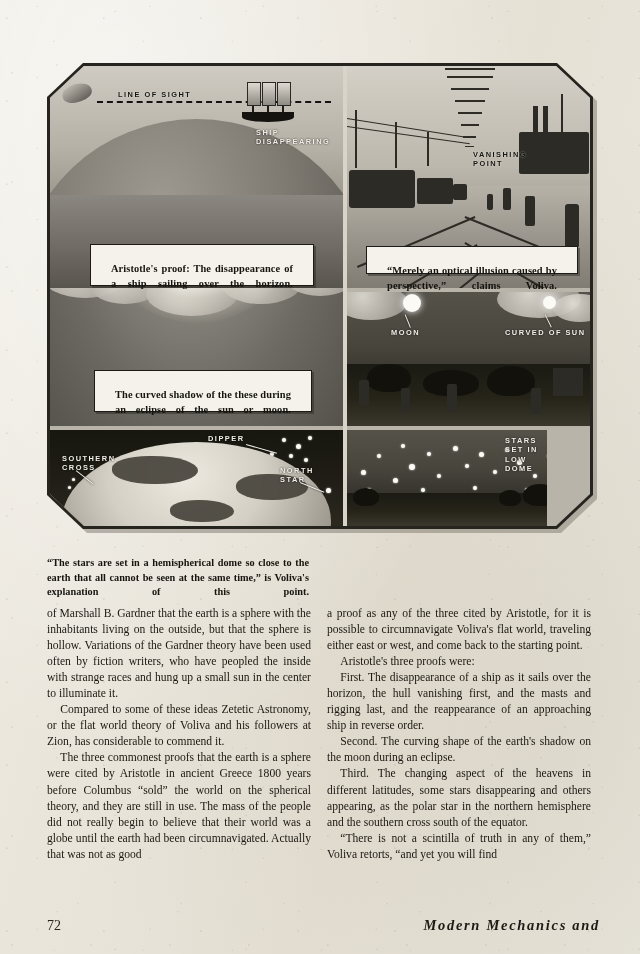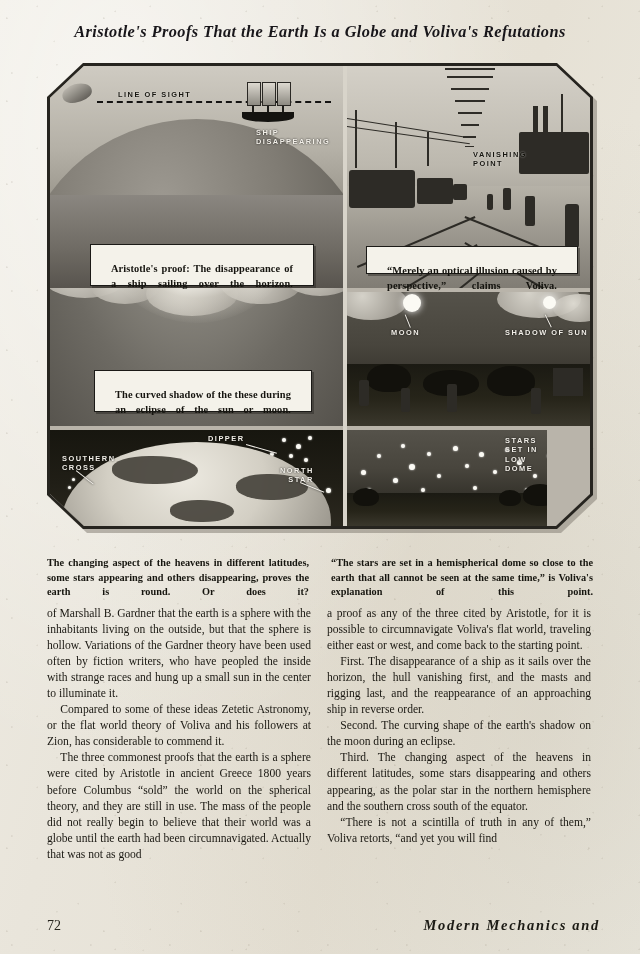--- a/index.html
+++ b/index.html
@@ -343,21 +343,20 @@
   }
 </style>
 </head>
 <body>
 
 <div class="paper"></div>
 <div class="speckle"></div>
 
 <div class="page">
 
-  <div class="title">Aristotle's Proofs That the Earth Is a Globe and Voliva's Refutations</div>
 
   <div class="illo-wrap">
     <div class="illo-shadow"></div>
     <div class="illo-frame"></div>
     <div class="illo-inner">
       <div class="panels">
 
         <div class="panel p-ml">
           <div class="eclipse-sky"></div>
           <div class="cloud" style="left:-8px; top:188px; width:86px; height:44px;"></div>
@@ -412,21 +411,21 @@
           <div class="star" style="left:18px; top:56px; width:3px; height:3px;"></div>
           <div class="earth-arc"></div>
           <div class="continent" style="left:62px; top:26px; width:86px; height:28px;"></div>
           <div class="continent" style="left:186px; top:44px; width:72px; height:26px;"></div>
           <div class="continent" style="left:120px; top:70px; width:64px; height:22px;"></div>
           <div class="lbl" style="left:12px; top:24px;">SOUTHERN
 CROSS</div>
           <div class="arrow-line" style="left:26px; top:40px; width:22px; transform:rotate(38deg);"></div>
           <div class="lbl" style="left:158px; top:4px;">DIPPER</div>
           <div class="arrow-line" style="left:196px; top:14px; width:32px; transform:rotate(16deg);"></div>
-          <div class="lbl" style="left:230px; top:36px;text-align:right;">NORTH
+          <div class="lbl" style="left:230px; top:36px;">NORTH
 STAR</div>
           <div class="arrow-line" style="left:250px; top:52px; width:26px; transform:rotate(22deg);"></div>
         </div>
 
         <div class="panel p-tr">
           <div class="rail-sky"></div>
           <div class="rail-ground"></div>
 
           <div class="rail" style="left:0px;   top:150px; width:128px; height:1.5px; transform:rotate(-23deg); transform-origin:right center;"></div>
           <div class="rail" style="left:0px;   top:178px; width:130px; height:1.5px; transform:rotate(-31deg); transform-origin:right center;"></div>
@@ -469,21 +468,21 @@
         <div class="panel p-mr">
           <div class="night2"></div>
           <div class="cloud" style="left:-12px; top:-8px; width:72px; height:36px;"></div>
           <div class="cloud" style="left:150px; top:-12px; width:84px; height:38px;"></div>
           <div class="cloud" style="left:206px; top:2px;  width:54px; height:28px;"></div>
           <div class="star" style="left:56px; top:2px; width:18px; height:18px; box-shadow:0 0 7px rgba(255,255,255,.95);"></div>
           <div class="star" style="left:196px; top:4px; width:13px; height:13px; box-shadow:0 0 9px rgba(255,255,255,.95);"></div>
           <div class="arrow-line" style="left:58px; top:22px; width:14px; transform:rotate(68deg);"></div>
           <div class="arrow-line" style="left:198px; top:22px; width:14px; transform:rotate(64deg);"></div>
           <div class="lbl" style="left:44px; top:36px;">MOON</div>
-          <div class="lbl" style="left:158px; top:36px;">SHADOW OF SUN</div>
+          <div class="lbl" style="left:158px; top:36px;">CURVED OF SUN</div>
           <div class="horizon-land" style="height:46%;"></div>
           <div class="tree" style="left:20px; top:72px; width:44px; height:28px;"></div>
           <div class="tree" style="left:76px; top:78px; width:56px; height:26px;"></div>
           <div class="tree" style="left:140px; top:74px; width:48px; height:30px;"></div>
           <div class="rail" style="left:206px; top:76px; width:30px; height:28px;"></div>
           <div class="rail" style="left:12px;  top:88px; width:10px; height:26px; border-radius:2px;"></div>
           <div class="rail" style="left:54px;  top:96px; width:9px; height:24px; border-radius:2px;"></div>
           <div class="rail" style="left:100px; top:92px; width:10px; height:28px; border-radius:2px;"></div>
           <div class="rail" style="left:184px; top:96px; width:10px; height:26px; border-radius:2px;"></div>
         </div>
@@ -533,32 +532,32 @@
         <div class="capbox" style="left:44px; top:304px; width:218px; height:42px;">
           <p>The curved shadow of the these during an eclipse of the sun or moon.</p>
         </div>
 
 
       </div>
     </div>
   </div>
 
   <div class="deck">
-    <div class="col">The changing aspect of the heavens in different latitudes, some stars appearing and others disappearing, proves the earth is round. Or does it?</div>
     <div class="col">“The stars are set in a hemispherical dome so close to the earth that all cannot be seen at the same time,” is Voliva's explanation of this point.</div>
   </div>
 
   <div class="body-cols">
     <div class="col">
       <p class="first">of Marshall B. Gardner that the earth is a sphere with the inhabitants living on the outside, but that the sphere is hollow. Variations of the Gardner theory have been used often by fiction writers, who have peopled the inside with strange races and hung up a small sun in the center to illuminate it.</p>
       <p>Compared to some of these ideas Zetetic Astronomy, or the flat world theory of Voliva and his followers at Zion, has considerable to commend it.</p>
       <p>The three commonest proofs that the earth is a sphere were cited by Aristotle in ancient Greece 1800 years before Columbus “sold” the world on the spherical theory, and they are still in use. The mass of the people did not really begin to believe that their world was a globe until the earth had been circumnavigated. Actually that was not as good</p>
     </div>
     <div class="col">
       <p class="first">a proof as any of the three cited by Aristotle, for it is possible to circumnavigate Voliva's flat world, traveling either east or west, and come back to the starting point.</p>
+      <p>Aristotle's three proofs were:</p>
       <p>First. The disappearance of a ship as it sails over the horizon, the hull vanishing first, and the masts and rigging last, and the reappearance of an approaching ship in reverse order.</p>
       <p>Second. The curving shape of the earth's shadow on the moon during an eclipse.</p>
       <p>Third. The changing aspect of the heavens in different latitudes, some stars disappearing and others appearing, as the polar star in the northern hemisphere and the southern cross south of the equator.</p>
       <p>“There is not a scintilla of truth in any of them,” Voliva retorts, “and yet you will find</p>
     </div>
   </div>
 
   <div class="folio">72</div>
   <div class="mag">Modern Mechanics and</div>
 

